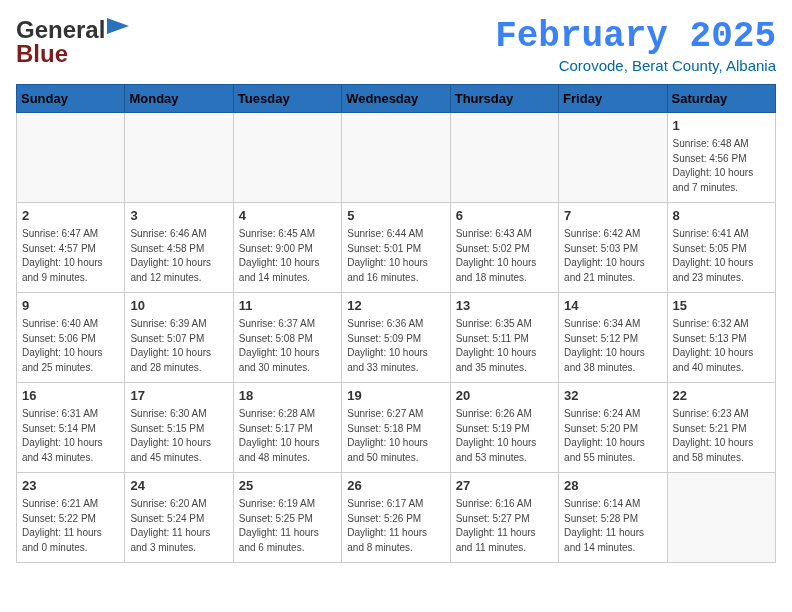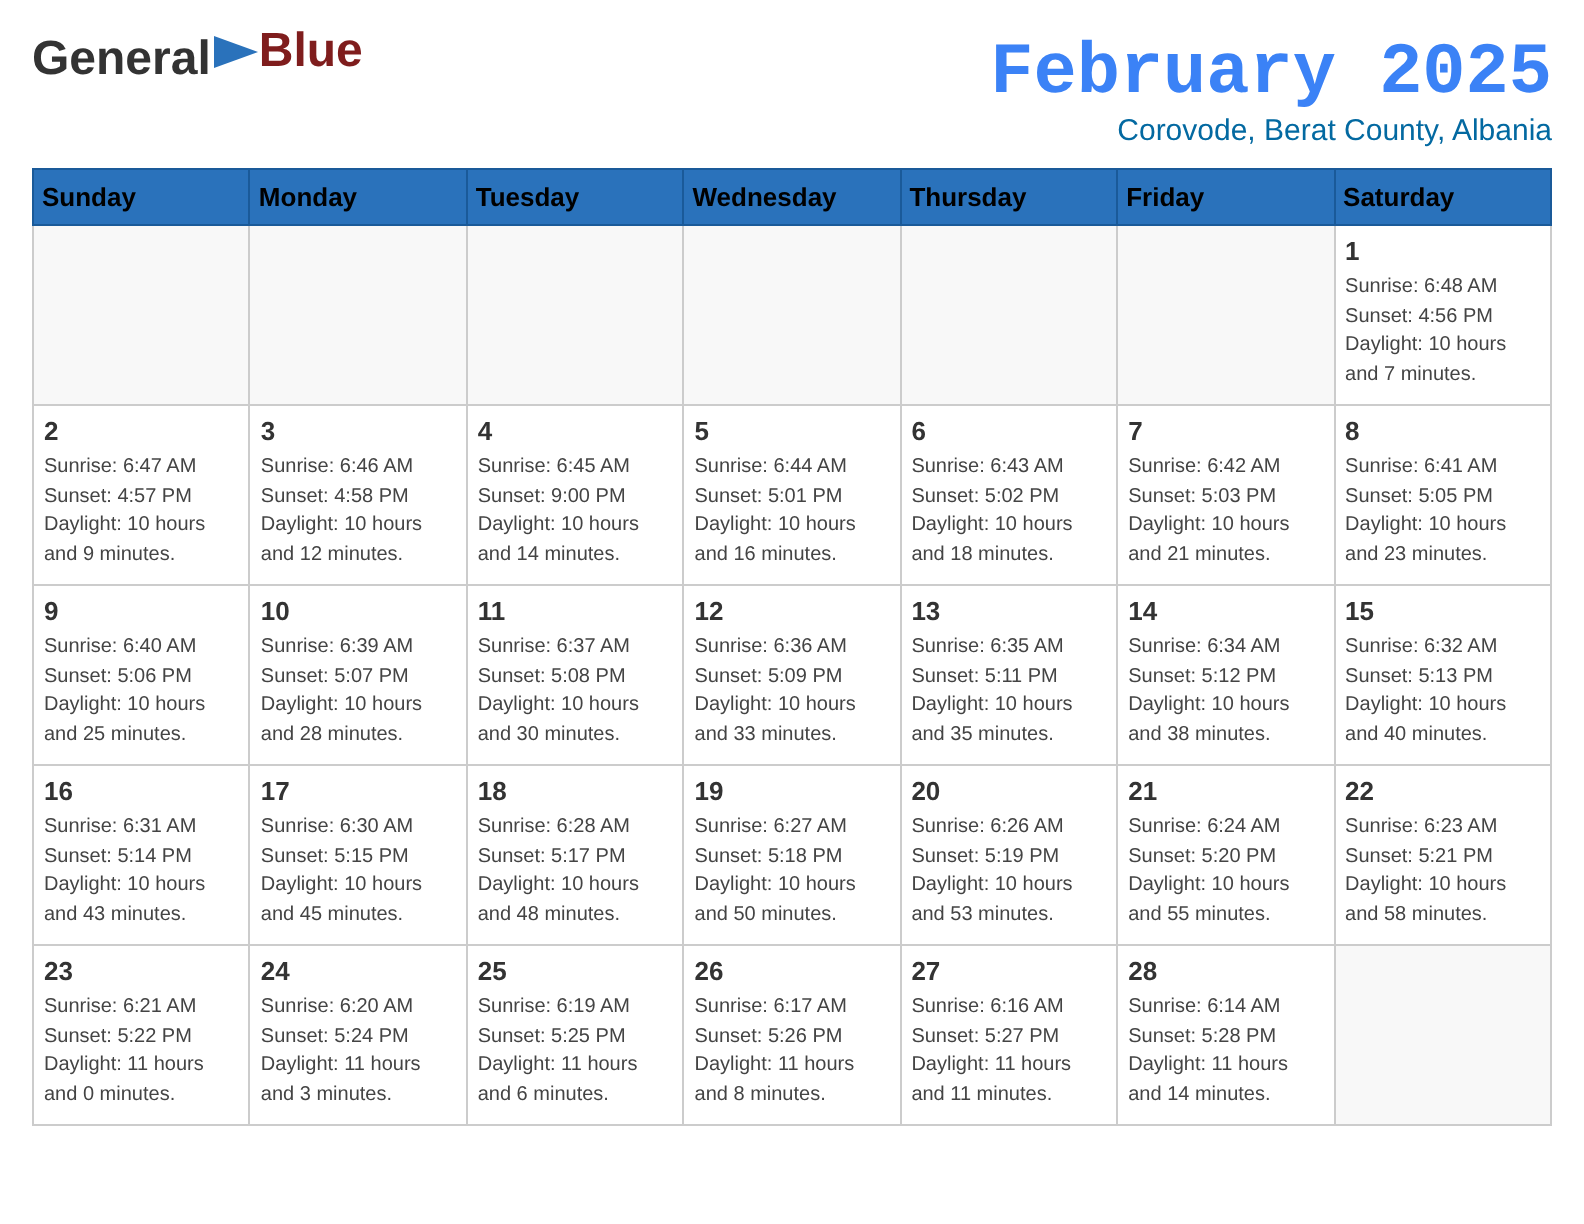--- a/index.html
+++ b/index.html
@@ -11,21 +11,21 @@
       padding: 16px;
     }
     .header {
       display: flex;
       justify-content: space-between;
       align-items: flex-start;
       margin-bottom: 10px;
     }
     .logo {
       display: flex;
-      flex-direction: row;
+      flex-direction: column;
       align-items: flex-start;
     }
 
     .title-block { text-align: right; }
     .month-title { font-size: 36px; font-weight: bold; color: #3b82f6; font-family: Liberation Mono, monospace; }
     .subtitle { font-size: 15px; color: #0369a1; }
 
     .calendar {
       width: 100%;
       border-collapse: collapse;
@@ -228,21 +228,21 @@
 Sunset: 5:18 PM
 Daylight: 10 hours and 50 minutes.</div>
         </td>
         <td>
           <span class="day-number">20</span>
           <div class="day-info">Sunrise: 6:26 AM
 Sunset: 5:19 PM
 Daylight: 10 hours and 53 minutes.</div>
         </td>
         <td>
-          <span class="day-number">21</span>
+          <span class="day-number">32</span>
           <div class="day-info">Sunrise: 6:24 AM
 Sunset: 5:20 PM
 Daylight: 10 hours and 55 minutes.</div>
         </td>
         <td>
           <span class="day-number">22</span>
           <div class="day-info">Sunrise: 6:23 AM
 Sunset: 5:21 PM
 Daylight: 10 hours and 58 minutes.</div>
         </td>

